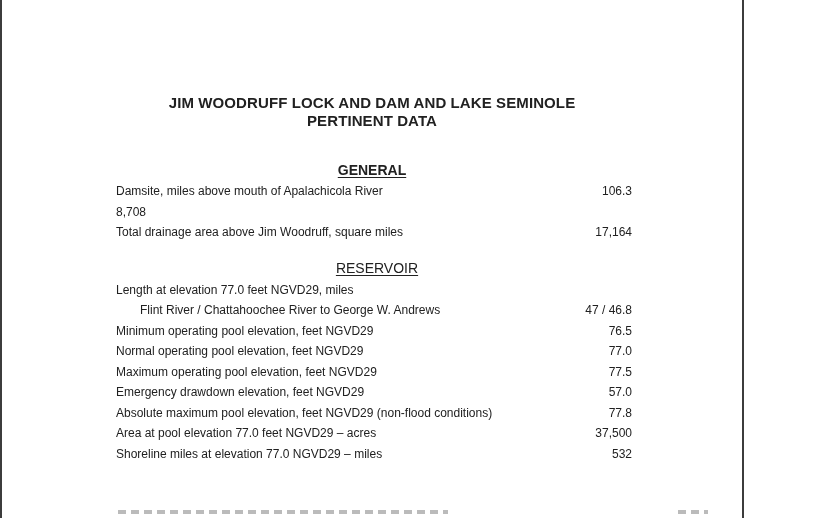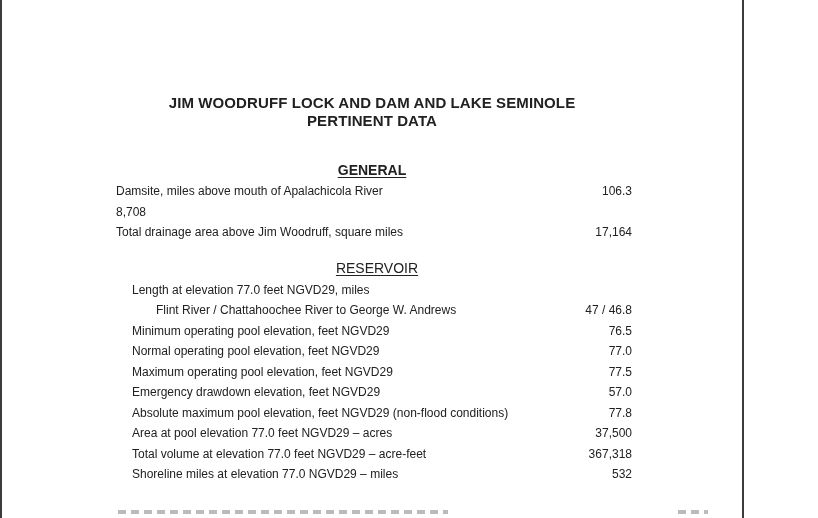--- a/index.html
+++ b/index.html
@@ -34,21 +34,21 @@
     text-decoration: underline;
     text-underline-offset: 2px;
   }
   .heading-general { margin-top: 32px; font-weight: bold; }
   .heading-reservoir { margin-top: 17px; margin-left: 10px; }
   .rows {
     padding-left: 114px;
     padding-right: 110px;
   }
   .rows-general { margin-top: 3px; }
-  .rows-reservoir { margin-top: 4px; margin-left: 16px; }
+  .rows-reservoir { margin-top: 4px; }
   .data-row {
     display: flex;
     justify-content: space-between;
     align-items: baseline;
     font-size: 12px;
     line-height: 20.5px;
     white-space: nowrap;
   }
   .data-row .label { text-align: left; }
   .data-row .value { text-align: right; }
@@ -116,24 +116,20 @@
         </div>
         <div class="data-row">
           <span class="label">Absolute maximum pool elevation, feet NGVD29 (non-flood conditions)</span>
           <span class="value">77.8</span>
         </div>
         <div class="data-row">
           <span class="label">Area at pool elevation 77.0 feet NGVD29 – acres</span>
           <span class="value">37,500</span>
         </div>
         <div class="data-row">
-          <span class="label">Total volume at elevation 77.0 feet NGVD29 – acre-feet</span>
-          <span class="value">367,318</span>
-        </div>
-        <div class="data-row">
           <span class="label">Shoreline miles at elevation 77.0 NGVD29 – miles</span>
           <span class="value">532</span>
         </div>
       </div>
     </div>
 
   <div class="clipped-text-sliver left"></div>
   <div class="clipped-text-sliver right"></div>
 </div>
 

